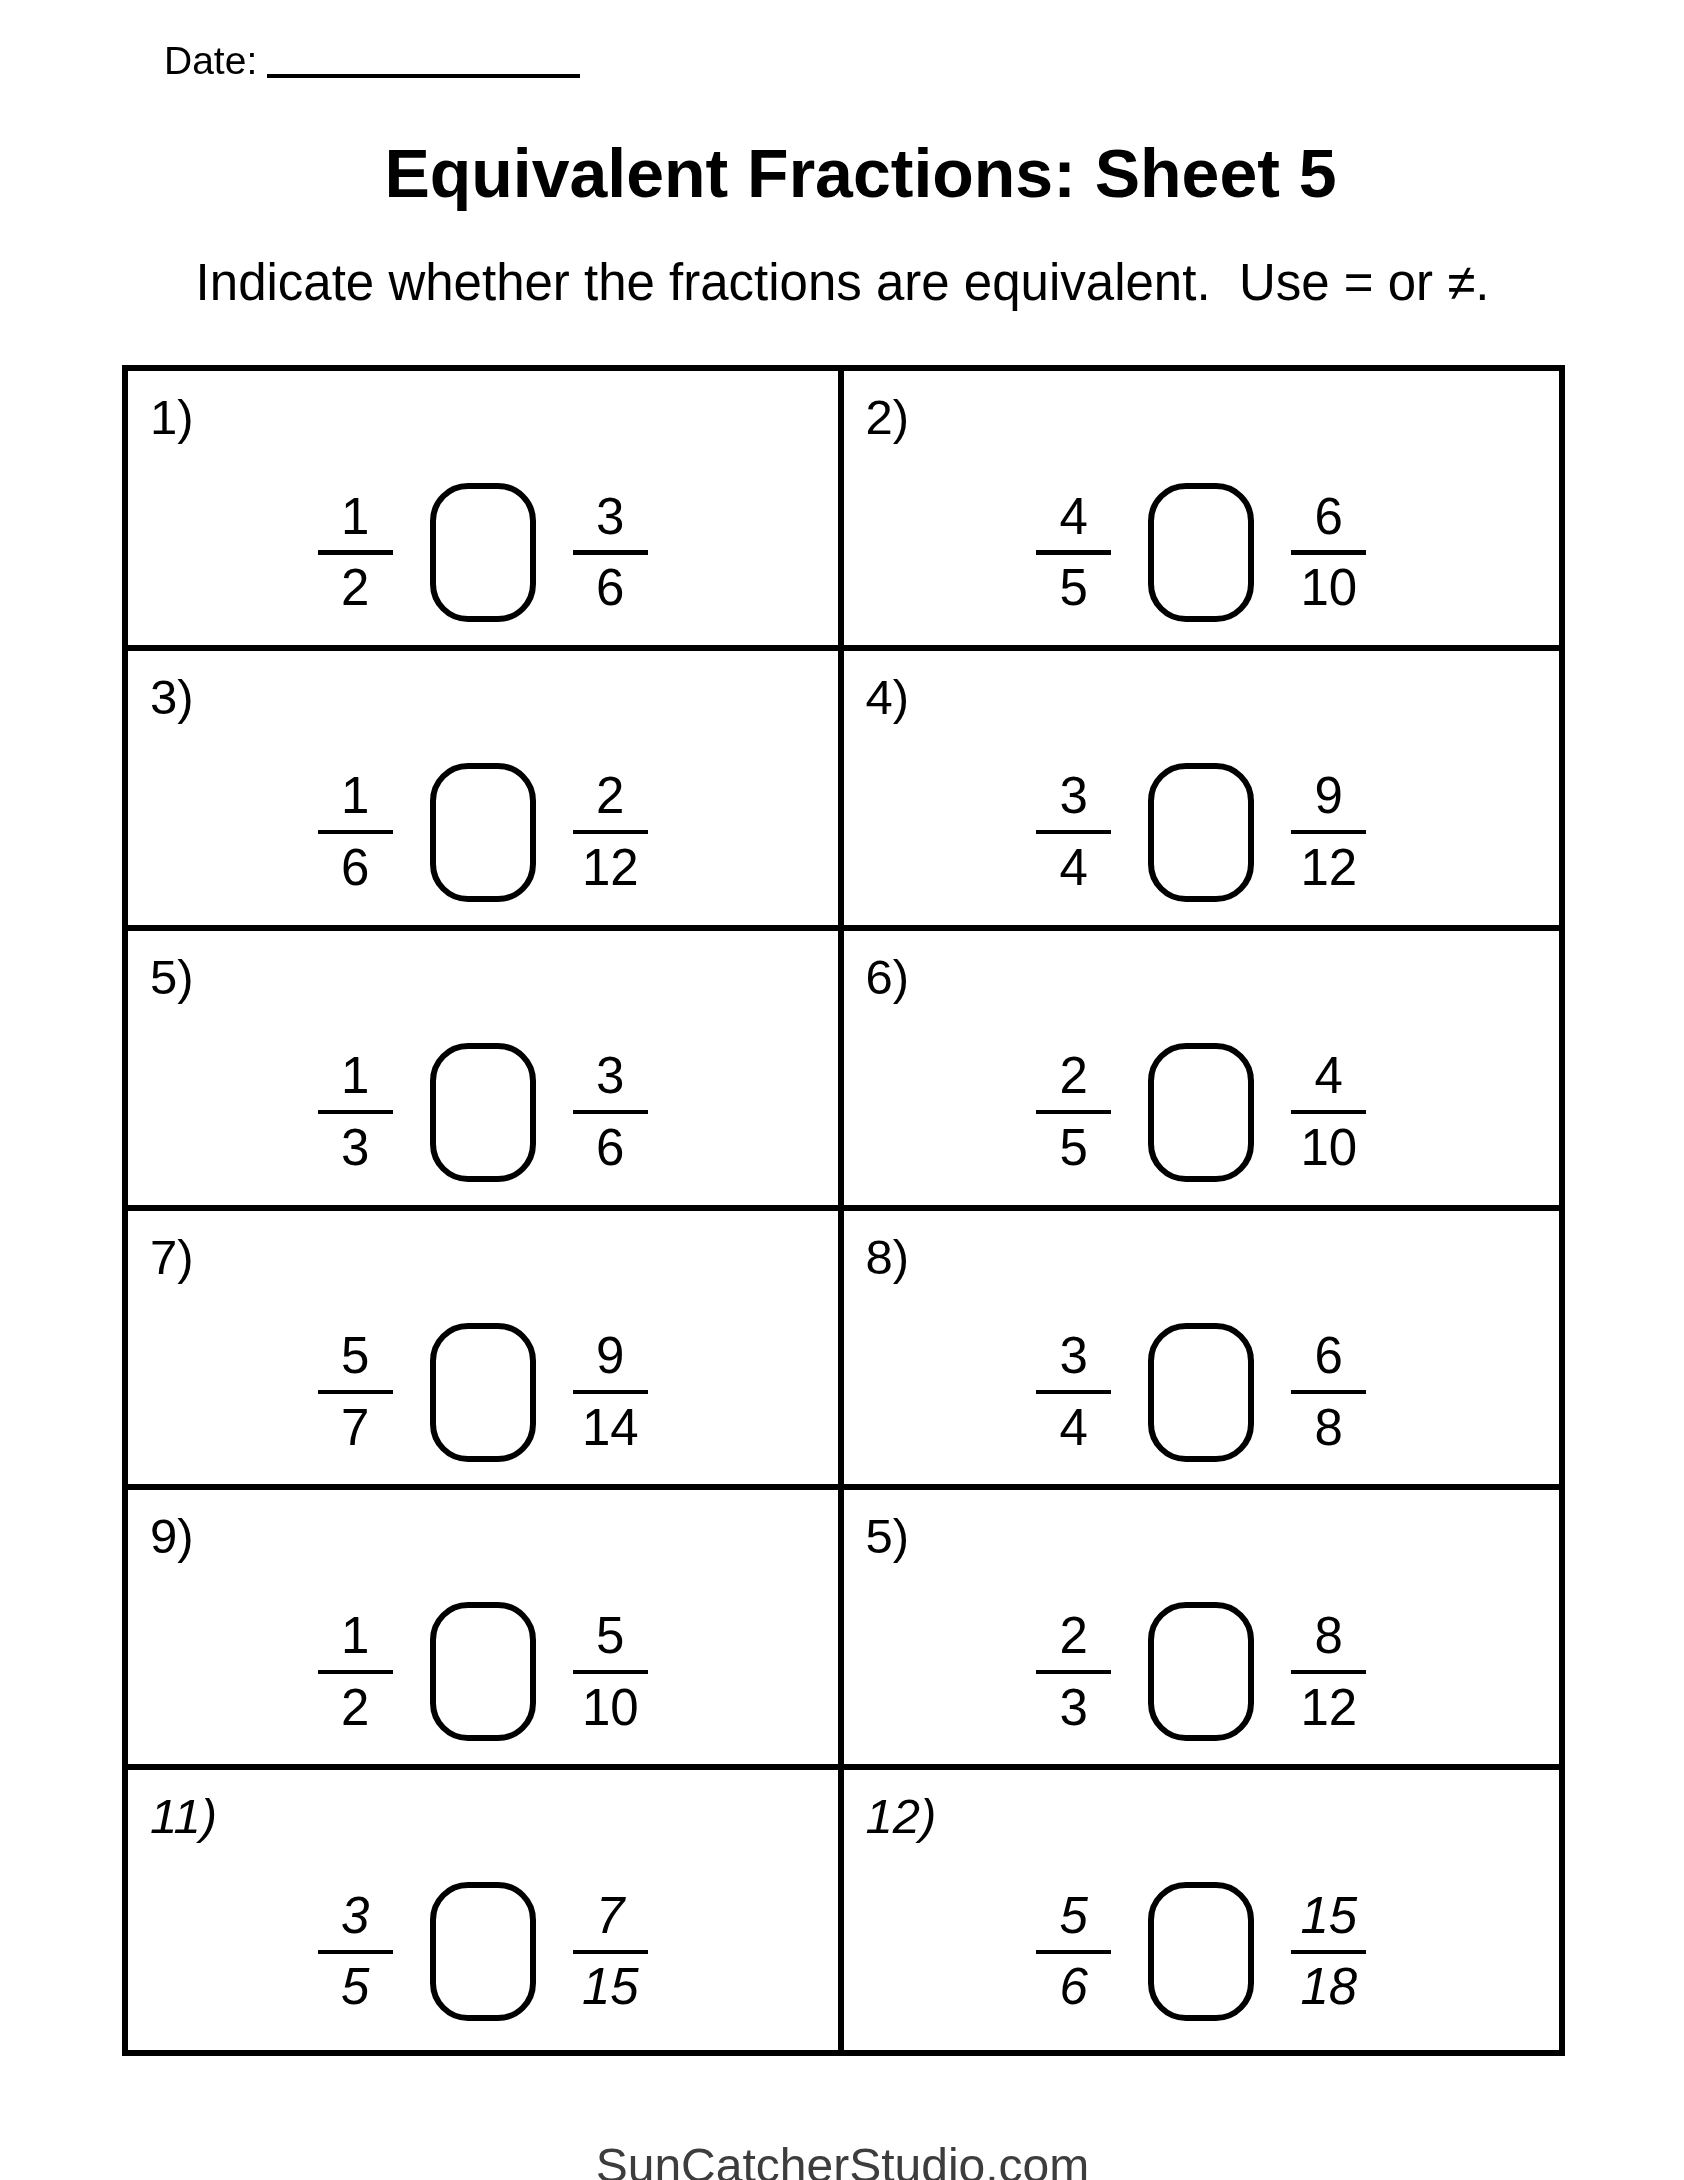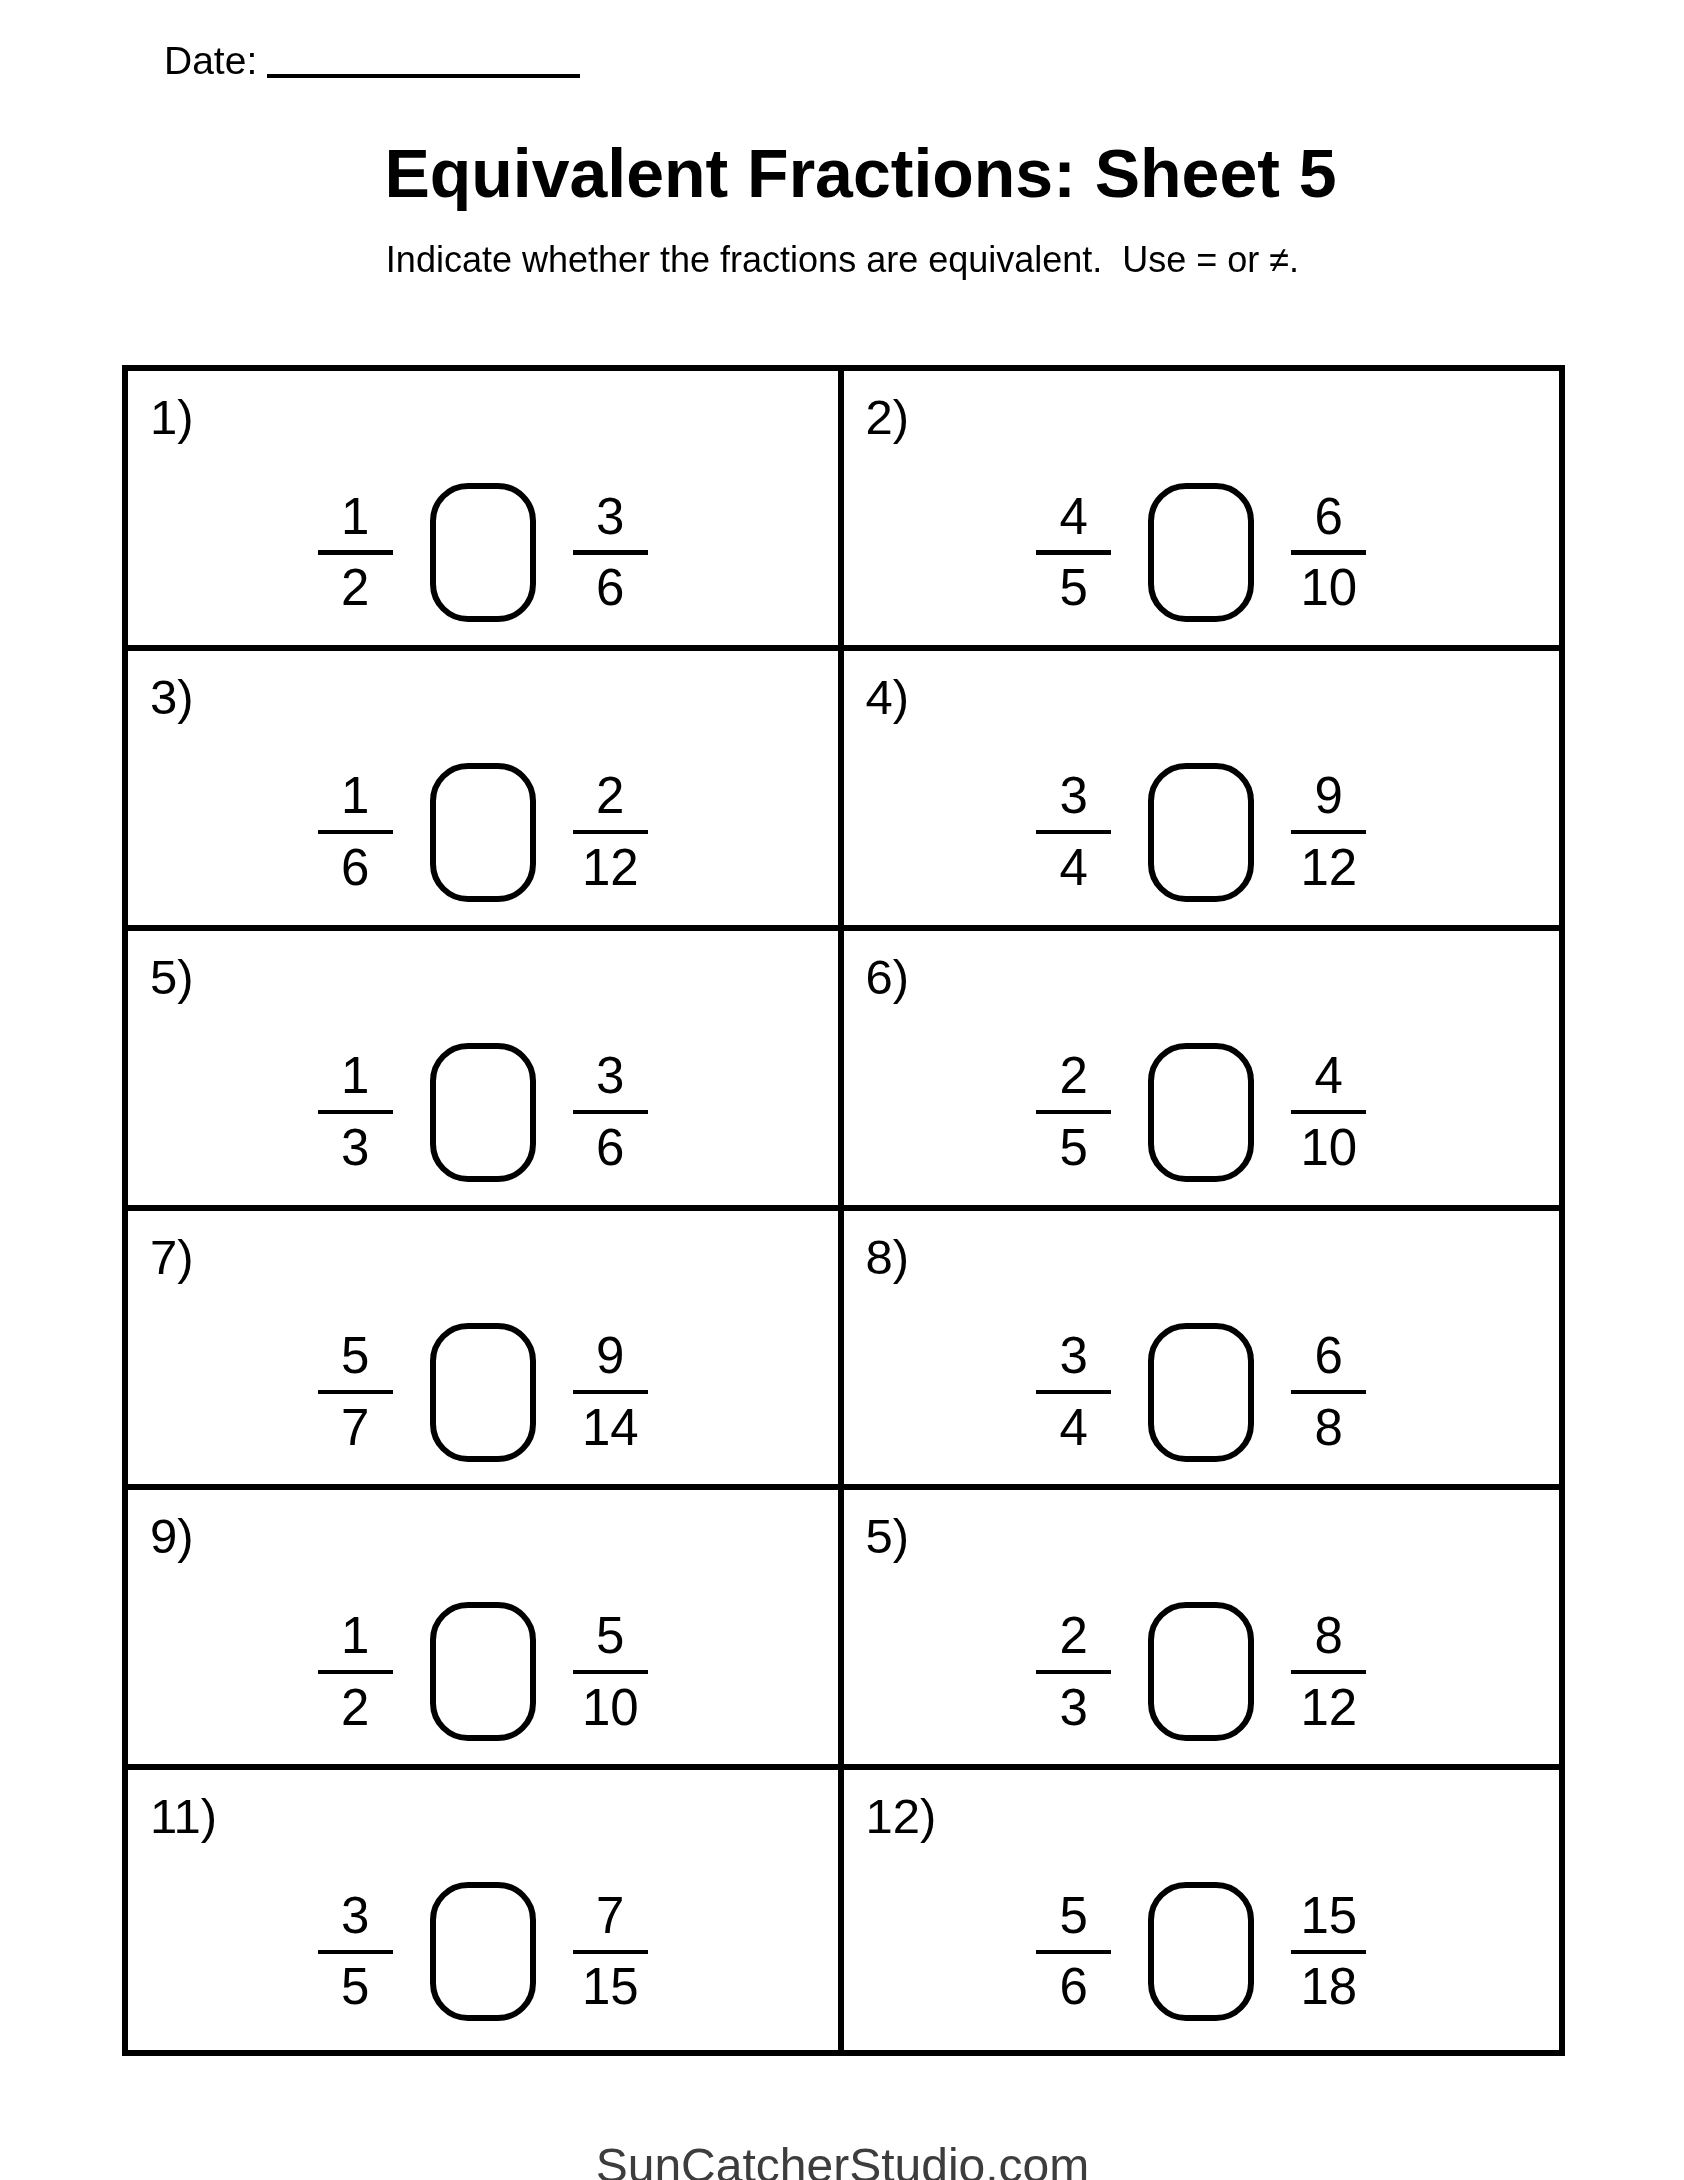--- a/index.html
+++ b/index.html
@@ -26,43 +26,43 @@
   .hdr-left  .wline { width: 313px; margin-left: 10.2px; }
   .hdr-right .wline { width: 521px; margin-left: 5.1px; }
 
   
   .title {
     position: absolute; top: 136px; left: 0; width: 100%;
     text-align: center;
     font-size: 68px; font-weight: bold; line-height: 1.1; padding-left: 36px;
   }
   .subtitle {
-    position: absolute; top: 239px; left: 0; width: 100%;
+    position: absolute; top: 254px; left: 0; width: 100%;
     text-align: center;
-    font-size: 36px; line-height: 1.15;
+    font-size: 51px; line-height: 1.15;
     white-space: pre;
   }
 
   
   .grid {
     position: absolute; left: 122px; top: 365px;
     width: 1443px; height: 1691px;
     border: 6px solid #000;
     display: grid;
     grid-template-columns: 1fr 1fr;
     grid-template-rows: repeat(6, 1fr);
     background: #fff;
   }
   .cell {
     position: relative;
     border-right: 6px solid #000;
     border-bottom: 6px solid #000;
   }
   .cell:nth-child(2n) { border-right: none; }
-  .cell:nth-child(n+11) { border-bottom: none; }
+  .cell:nth-child(n+11) { border-bottom: none; font-style: italic; }
 
   .plabel {
     position: absolute; top: 22px; left: 22px;
     font-size: 49px; line-height: 1;
   }
   .prob {
     display: flex; justify-content: center; align-items: center;
     gap: 37px; margin-top: 112px;
   }
   .frac {

